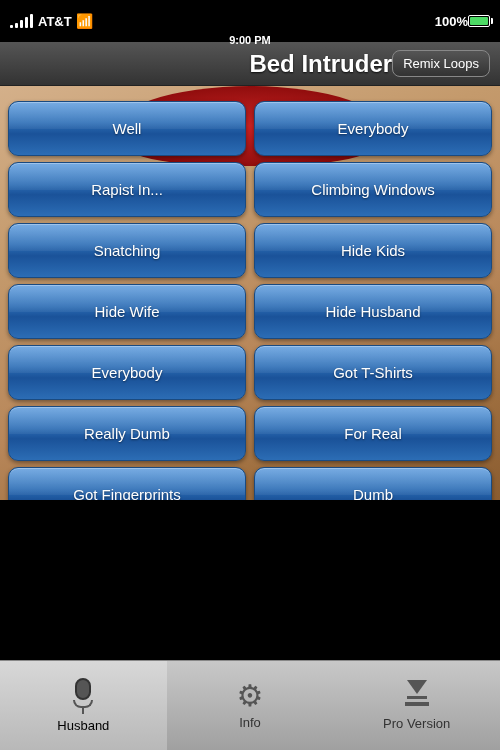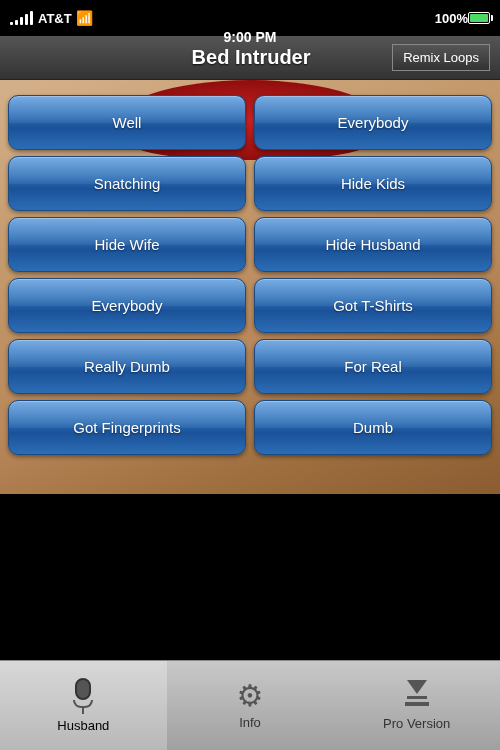--- a/index.html
+++ b/index.html
@@ -8,32 +8,32 @@
       height: 750px;
       overflow: hidden;
       font-family: -apple-system, 'Helvetica Neue', Arial, sans-serif;
       background: #000;
       position: relative;
     }
 
     
     #status-bar {
       width: 500px;
-      height: 36px;
+      height: 42px;
       background: #000;
       display: flex;
       align-items: center;
       justify-content: space-between;
       padding: 0 10px;
       color: #fff;
       font-size: 13px;
       font-weight: bold;
     }
     .status-left { display: flex; align-items: center; gap: 5px; }
-    .status-center { position: absolute; left: 50%; transform: translateX(-50%); font-size: 14px; margin-top: 38px; }
+    .status-center { position: absolute; left: 50%; transform: translateX(-50%); font-size: 11px; margin-top: 38px; }
     .status-right { display: flex; align-items: center; gap: 0; }
 
     
     .signal-bars { display: flex; align-items: flex-end; gap: 2px; height: 14px; }
     .signal-bars span {
       width: 3px;
       background: #fff;
       display: inline-block;
       border-radius: 1px;
     }
@@ -78,30 +78,30 @@
       height: 44px;
       background: linear-gradient(to bottom, #555, #333);
       display: flex;
       align-items: center;
       justify-content: space-between;
       padding: 0 10px;
       border-bottom: 1px solid #222;
     }
     #header-title {
       color: #fff;
-      font-size: 20px;
+      font-size: 24px;
       font-weight: bold;
       text-shadow: 0 1px 2px rgba(0,0,0,0.8);
       flex: 1;
-      text-align: center;
+      text-align: right;
     }
     #remix-btn {
       background: linear-gradient(to bottom, #555, #333);
       border: 1px solid #888;
-      border-radius: 0;
+      border-radius: 8px;
       color: #fff;
       font-size: 13px;
       padding: 5px 10px;
       cursor: pointer;
       white-space: nowrap;
     }
 
     
     #main {
       width: 500px;
@@ -314,20 +314,24 @@
   <div id="bg-face"></div>
   <div id="bandana"></div>
 
   <div id="buttons-grid">
 
     <div class="btn-row">
       <button class="sound-btn">Well</button>
       <button class="sound-btn">Everybody</button>
     </div>
 
+    <div class="btn-row">
+      <button class="sound-btn">Rapist In...</button>
+      <button class="sound-btn">Climbing Windows</button>
+    </div>
 
     <div class="btn-row">
       <button class="sound-btn">Snatching</button>
       <button class="sound-btn">Hide Kids</button>
     </div>
 
     <div class="btn-row">
       <button class="sound-btn">Hide Wife</button>
       <button class="sound-btn">Hide Husband</button>
     </div>

